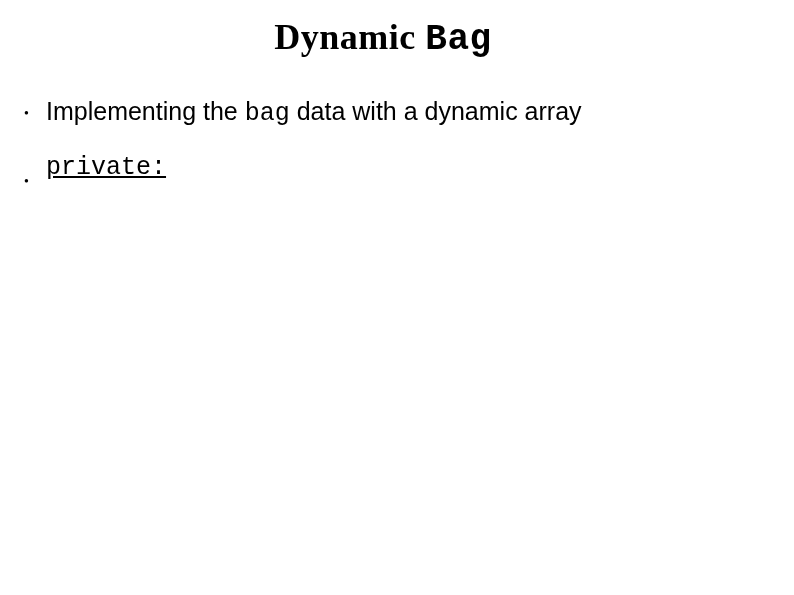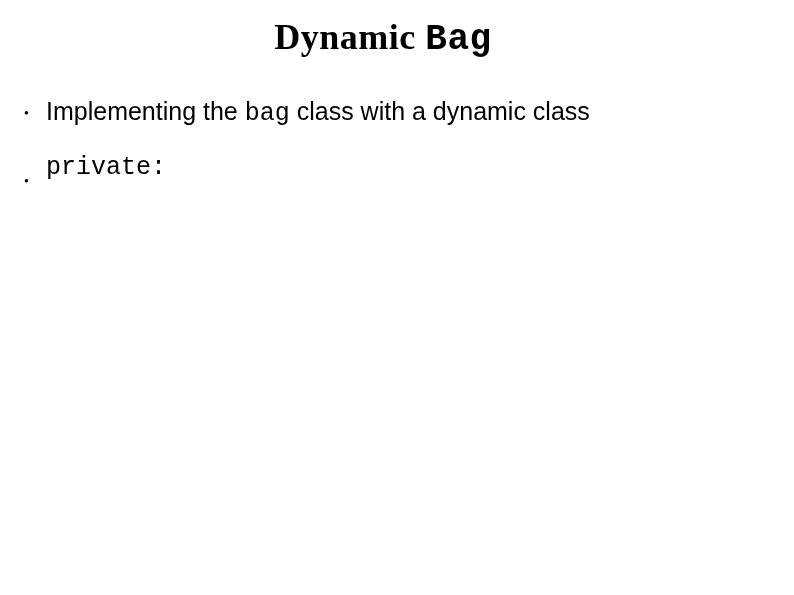--- a/index.html
+++ b/index.html
@@ -21,25 +21,25 @@
 
 <div class="slide">
 
   <h1 class="title">
     <span>Dynamic </span><span class="mono">Bag</span>
   </h1>
 
   <div class="bullet-row">
     <div class="bullet-dot">●</div>
     <div class="b1-text">
-      <span>Implementing the </span><span class="mono">bag</span><span> class with a dynamic class</span>
+      <span>Implementing the </span><span class="mono">bag</span><span> data with a dynamic array</span>
     </div>
   </div>
 
   <div class="bullet-row code">
     <div class="bullet-dot">●</div>
-    <div class="codeblock" style="padding-left:0;">
+    <div class="codeblock" style="padding-left:0;text-decoration:underline;">
       <div class="code-line">private:</div>
     </div>
   </div>
 
 
 </div>
 
 </body></html>

